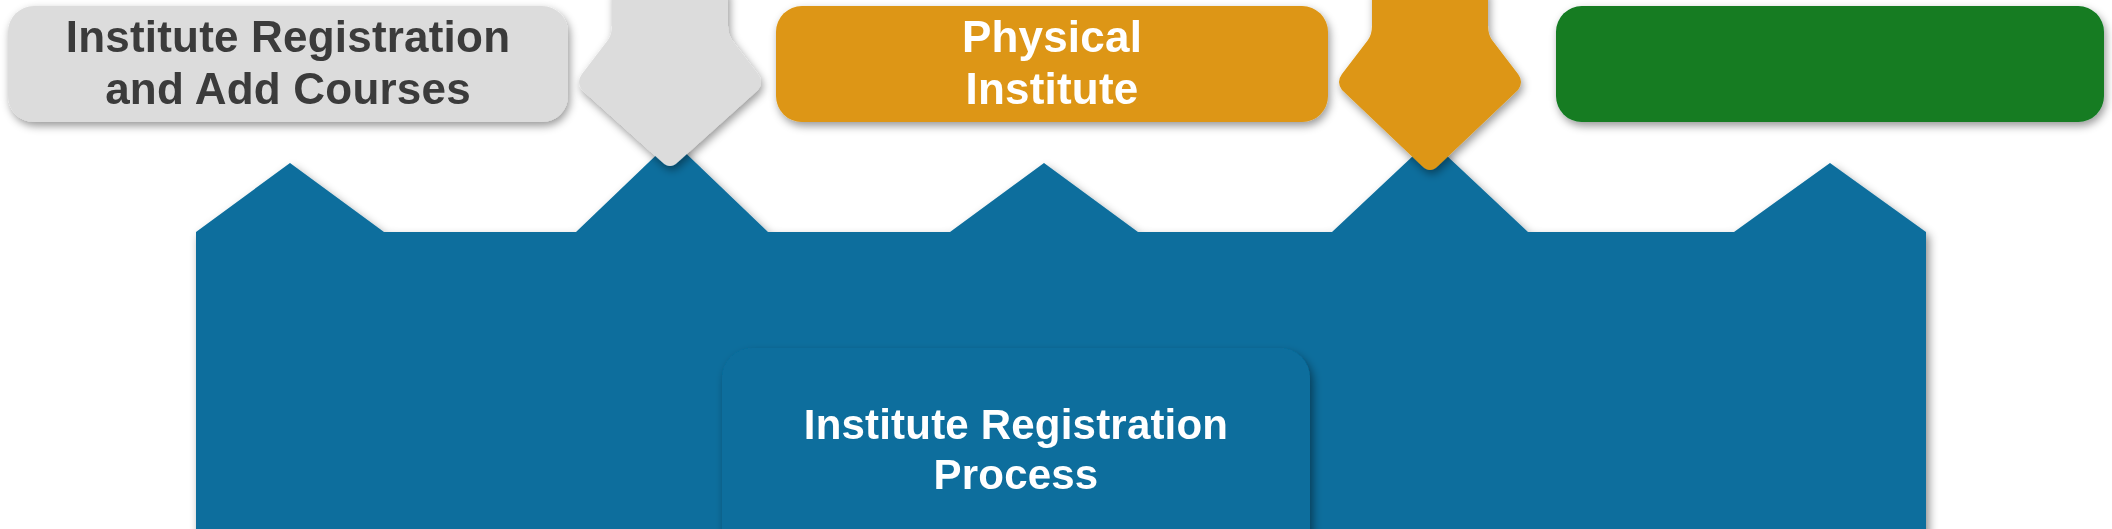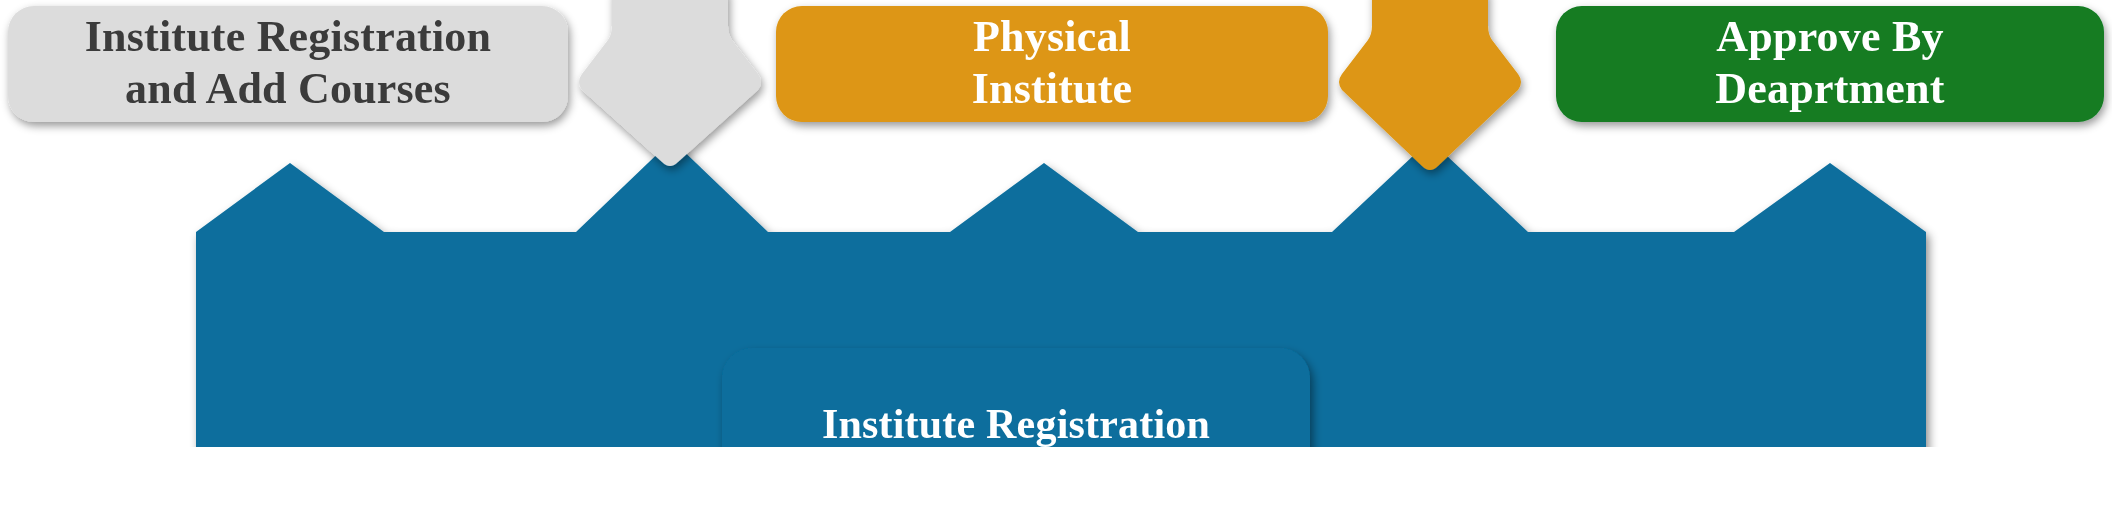--- a/index.html
+++ b/index.html
@@ -3,24 +3,24 @@
 <meta charset="utf-8">
 <style>
   html, body {
     margin: 0;
     padding: 0;
     background: #ffffff;
   }
   #stage {
     position: relative;
     width: 2112px;
-    height: 447px;
+    height: 529px;
     overflow: hidden;
     background: #ffffff;
-    font-family: Liberation Serif, serif;
+    font-family: Liberation Sans, sans-serif;
   }
 
   
   #art {
     position: absolute;
     left: 0;
     top: 0;
     width: 2112px;
     height: 529px;
     display: block;
@@ -138,22 +138,20 @@
       <rect x="722" y="348" width="588" height="220" rx="30" ry="30" fill="#0A6E9D"></rect>
     </g>
   </svg>
 
   <div id="label-institute" class="node-label stage-label lbl-gray">Institute Registration
 and Add Courses</div>
 
   <div id="label-physical" class="node-label stage-label lbl-orange">Physical
 Institute</div>
 
-  <div id="label-approve" class="node-label stage-label lbl-green">Approve By
-Deaprtment</div>
 
   <div id="label-process" class="node-label lbl-blue">Institute Registration
 Process</div>
 
   <div class="hit" style="left:8px;  top:6px;  width:560px; height:116px;"></div>
   <div class="hit" style="left:776px;top:6px;  width:552px; height:116px;"></div>
   <div class="hit" style="left:1556px;top:6px; width:548px; height:116px;"></div>
   <div class="hit" style="left:582px;top:0px;  width:186px; height:172px;"></div>
   <div class="hit" style="left:1342px;top:0px; width:186px; height:176px;"></div>
   <div class="hit" style="left:722px;top:348px;width:588px; height:181px;"></div>

